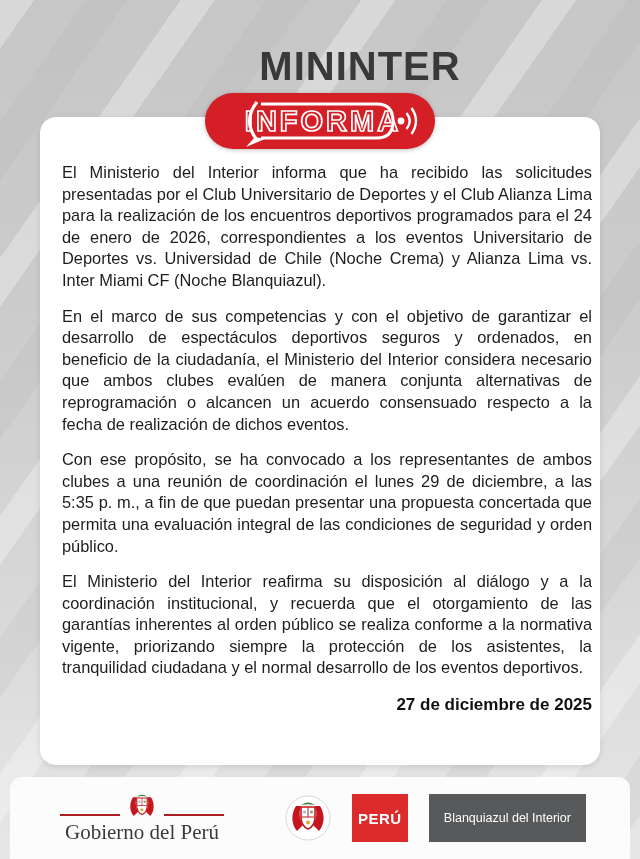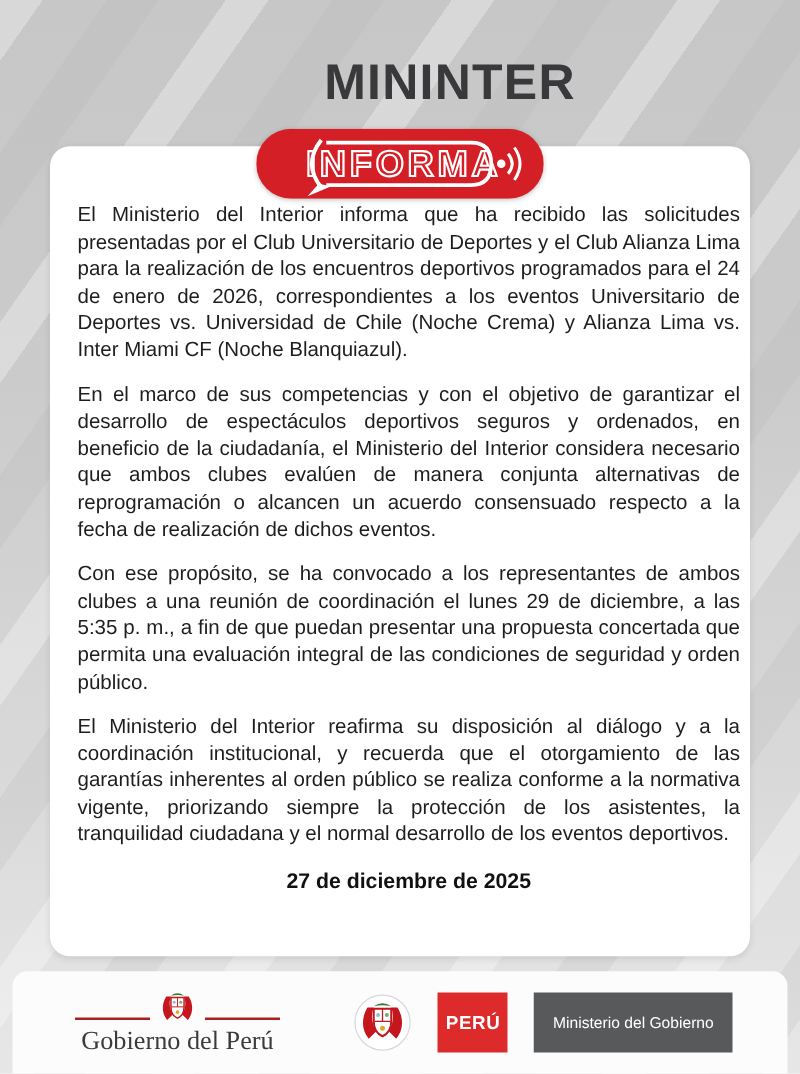--- a/index.html
+++ b/index.html
@@ -20,21 +20,21 @@
   
   .brand-title {
     position: absolute; top: 44px; left: 0; width: 100%;
     text-align: center;
     font-size: 40px; font-weight: 800; letter-spacing: 1px;
     color: #39393b;
     z-index: 6;
     margin-left: 40px;
   }
   .badge-wrap {
-    position: absolute; top: 103px; left: 50%;
+    position: absolute; top: 93px; left: 50%;
     transform: translateX(-50%);
     width: 230px; height: 56px;
     z-index: 6;
     filter: drop-shadow(0 1px 2px rgba(0,0,0,0.25));
   }
 
   
   .card {
     position: absolute; left: 40px; top: 117px;
     width: 560px; height: 648px;
@@ -47,21 +47,21 @@
   }
   .card p {
     margin: 0 0 14px 0;
     font-size: 16.4px;
     line-height: 21.6px;
     text-align: justify;
     color: #1d1d1d;
   }
   .statement-date {
     margin-top: 16px;
-    text-align: center;
+    text-align: right;
     font-size: 17px;
     font-weight: 700;
     color: #111111;
   }
 
   
   .footer {
     position: absolute; left: 10px; top: 777px;
     width: 620px; height: 82px;
     background: #fdfcfc;
@@ -155,16 +155,16 @@
   </div>
 
   <div class="min-logo">
     <svg width="46" height="46" viewBox="0 0 46 46">
       <circle cx="23" cy="23" r="22" fill="#ffffff" stroke="#d9d9d9" stroke-width="1"></circle>
       <g transform="translate(3,4)">
         <use href="#escudo"></use>
       </g>
     </svg>
     <div class="peru-box">PERÚ</div>
-    <div class="ministry-box">Ministerio del Gobierno</div>
+    <div class="ministry-box">Blanquiazul del Interior</div>
   </div>
 
 </div>
 
 </body></html>

